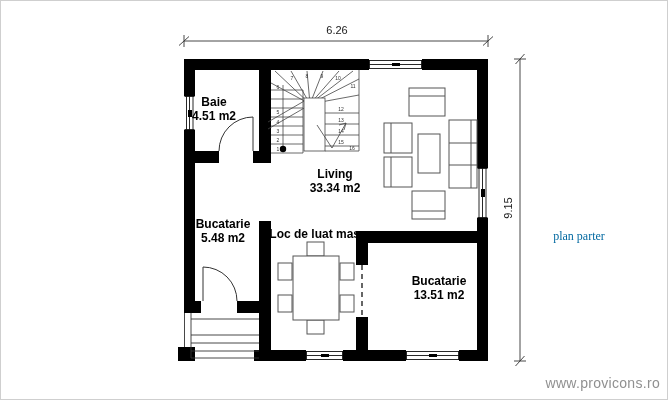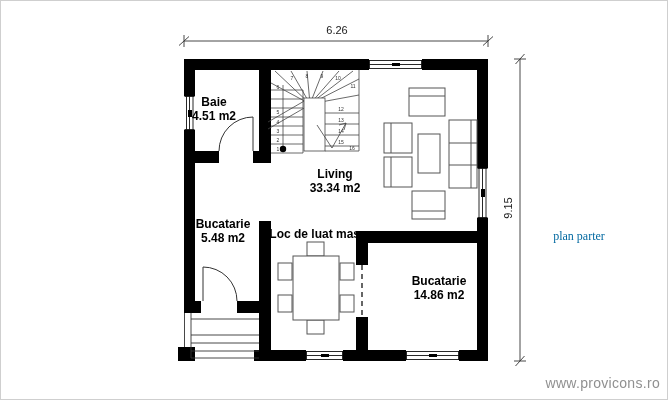--- a/index.html
+++ b/index.html
@@ -153,21 +153,21 @@
     <div>Bucatarie</div>
     <div>5.48 m2</div>
   </div>
 
   <div class="room-label" style="left:317px;top:233px">
     <div>Loc de luat masa</div>
   </div>
 
   <div class="room-label" style="left:438px;top:287px">
     <div>Bucatarie</div>
-    <div>14.86 m2</div>
+    <div>13.51 m2</div>
   </div>
 
   <div class="dim" style="left:336px;top:29px">6.26</div>
 
   <div class="dim vert" style="left:507px;top:207px">9.15</div>
 
   <div class="caption" style="left:578px;top:235px">plan parter</div>
 
   <div class="watermark">www.provicons.ro</div>
 

